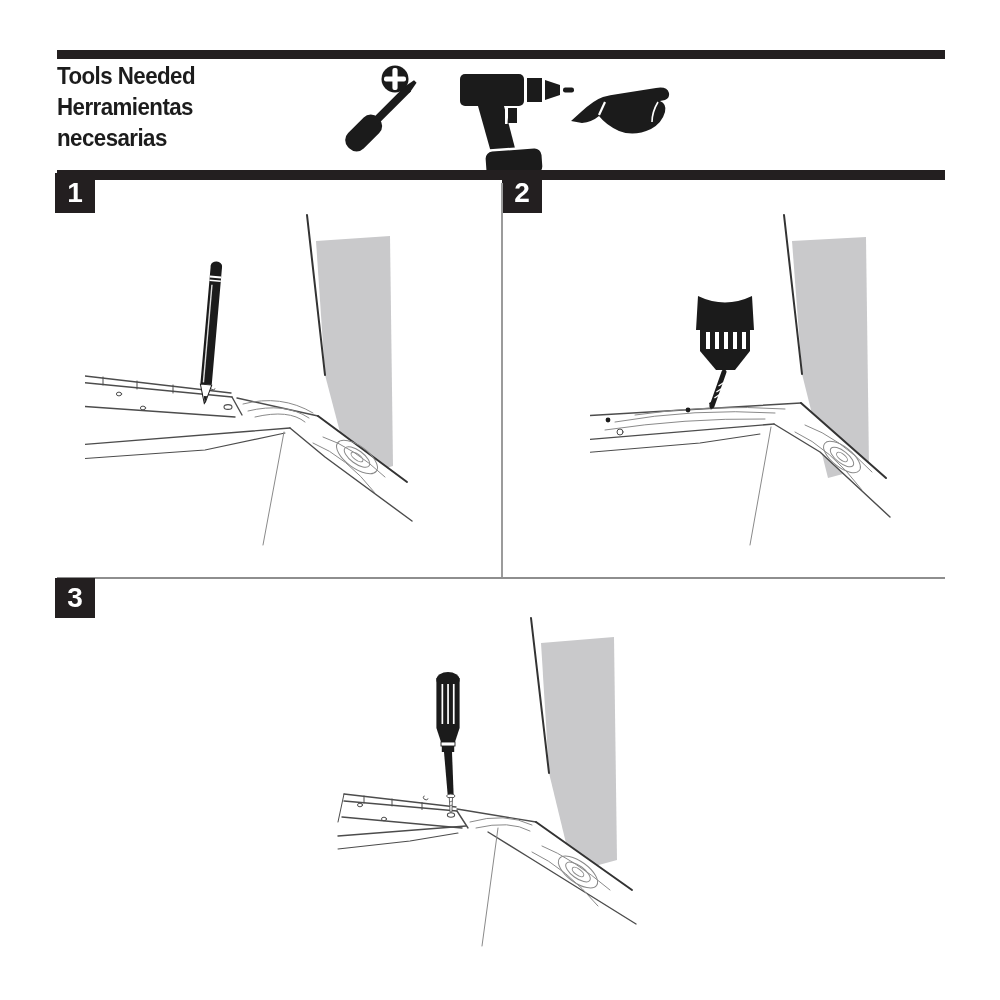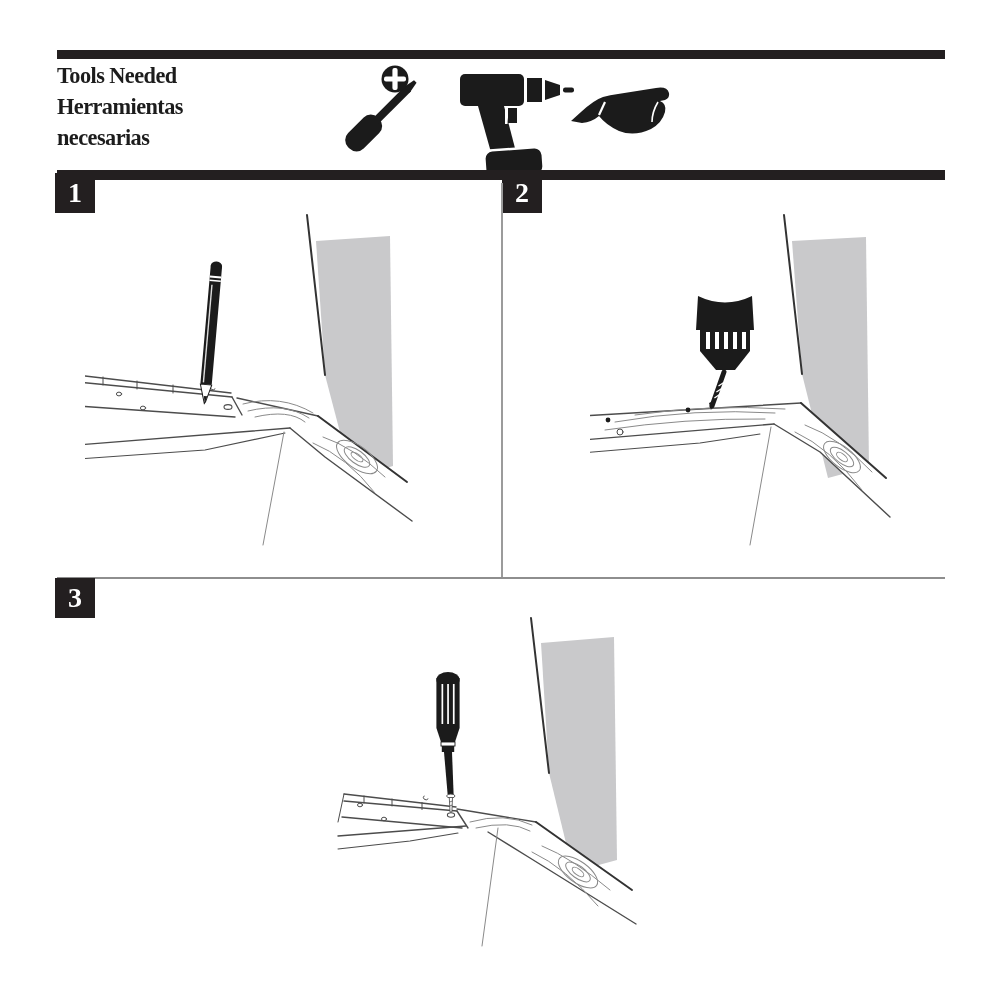--- a/index.html
+++ b/index.html
@@ -1,17 +1,17 @@
 <!DOCTYPE html>
 <html><head>
 <meta charset="utf-8">
 <style>
   html,body{margin:0;padding:0;background:#ffffff;}
   .page{position:relative;width:1000px;height:1000px;background:#ffffff;overflow:hidden;
-        font-family:Liberation Serif, serif;}
+        font-family:Liberation Sans, sans-serif;}
   .rule{position:absolute;background:#231f20;}
   .rule-thin{position:absolute;background:#8e8e8e;}
   .tools-text{position:absolute;left:57px;top:60px;font-size:24px;font-weight:bold;
         line-height:31px;color:#1c1c1c;letter-spacing:-0.6px;transform:scaleX(.93);
         transform-origin:left top;white-space:nowrap;}
   .badge{position:absolute;width:40px;height:40px;background:#231f20;color:#ffffff;
         display:flex;align-items:center;justify-content:center;font-size:28px;font-weight:bold;}
   .icon{position:absolute;}
   .panel-svg{position:absolute;}
   .divider{position:absolute;background:#9b9b9b;}

